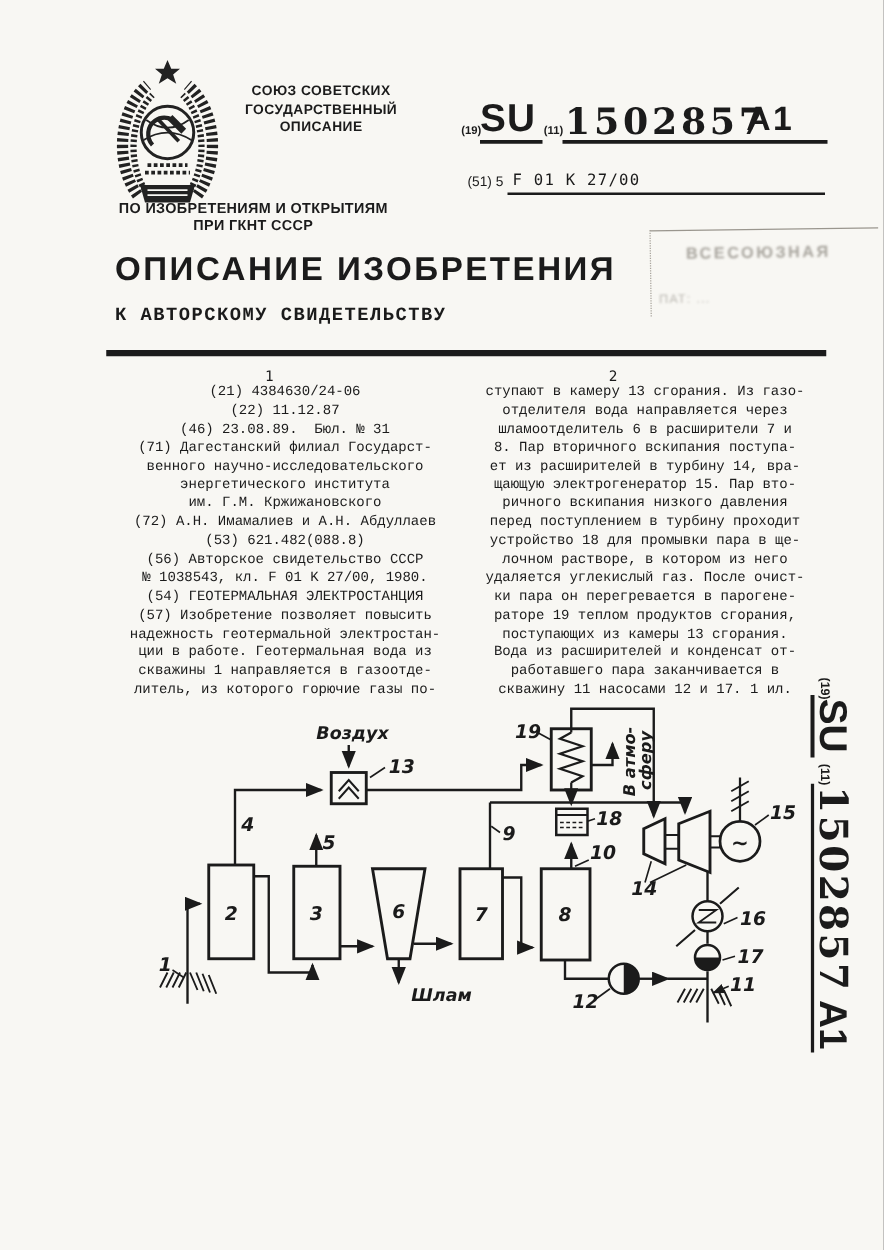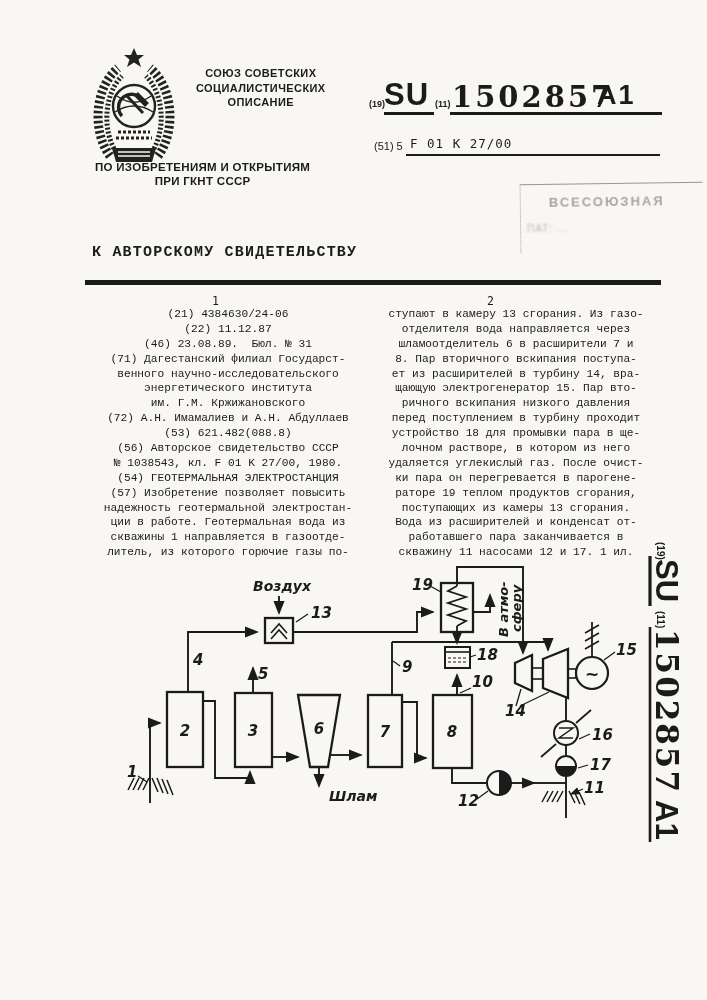--- a/index.html
+++ b/index.html
@@ -13,21 +13,21 @@
   .doc-subtitle{left:92px;top:244px;font-size:15px;font-weight:bold;letter-spacing:1.2px;font-family:Liberation Mono, monospace;}
   .tiny{font-size:9px;font-weight:bold;}
   .su{left:384px;top:77px;font-size:31px;font-weight:bold;letter-spacing:1px;}
   .pubnum{left:452px;top:80px;font-size:29px;font-weight:bold;font-family:"DejaVu Serif",serif;letter-spacing:3px;}
   .kind{left:597px;top:80px;font-size:27px;font-weight:bold;letter-spacing:2px;}
   .ipc-label{left:374px;top:140px;font-size:11px;}
   .ipc-code{left:410px;top:136px;font-size:12.5px;font-family:"DejaVu Sans Mono",monospace;letter-spacing:1px;}
   .stamp{left:520px;top:183px;width:182px;height:68px;border-top:1.5px solid #9a968e;border-left:1px dotted #a8a49c;
          transform:rotate(-.8deg);color:#8e8a82;}
   .stamp .s1{position:absolute;left:28px;top:10px;font-size:13px;font-weight:bold;letter-spacing:2px;filter:blur(.7px);opacity:.75;}
-  .stamp .s2{position:absolute;left:6px;top:38px;font-size:10px;letter-spacing:1px;filter:blur(.8px);opacity:.6;}
+  .stamp .s2{position:absolute;left:6px;top:49px;font-size:10px;letter-spacing:1px;filter:blur(.8px);opacity:.6;}
   .pagenum{font-family:"DejaVu Sans Mono",monospace;font-size:11.5px;}
   .col{font-family:Liberation Mono, monospace;font-size:11.2px;line-height:14.9px;white-space:pre;}
   .col div{height:14.9px;}
   svg text{fill:#1b1b1b;}
   .refnum{font-family:"DejaVu Sans",sans-serif;font-style:italic;font-weight:bold;font-size:15px;}
   .dlabel{font-family:"DejaVu Sans",sans-serif;font-style:italic;font-weight:bold;font-size:14px;}
   .sideBig{font-family:"Liberation Sans",sans-serif;font-weight:bold;font-size:31px;}
   .sideSerif{font-family:"DejaVu Serif",serif;font-weight:bold;font-size:31px;letter-spacing:2px;}
   .sideSmall{font-family:"Liberation Sans",sans-serif;font-weight:bold;font-size:10px;}
 </style>
@@ -58,29 +58,30 @@
 
       <path d="M30,88 L62,88 M28,94 L64,94" stroke-width="3" stroke-dasharray="3,2"></path>
 
       <path fill="#222" stroke="none" d="M24,104 L68,104 L64,118 L28,118 Z"></path>
       <path d="M30,108 L62,108 M30,112 L62,112" stroke="#f8f7f3" stroke-width="1.4"></path>
     </g>
   </svg>
 
   <div class="abs country">
     <div>СОЮЗ СОВЕТСКИХ</div>
-    <div>СОЦИАЛИСТИЧЕСКИХ</div>
+    <div>ГОСУДАРСТВЕННЫЙ</div>
     <div>ОПИСАНИЕ</div>
   </div>
 
   <div class="abs committee">
     <div>ПО ИЗОБРЕТЕНИЯМ И ОТКРЫТИЯМ</div>
     <div>ПРИ ГКНТ СССР</div>
   </div>
 
+  <div class="abs doc-title">ОПИСАНИЕ ИЗОБРЕТЕНИЯ</div>
   <div class="abs doc-subtitle">К АВТОРСКОМУ СВИДЕТЕЛЬСТВУ</div>
 
   <span class="abs tiny" style="left:369px;top:99px;">(19)</span>
   <span class="abs su">SU</span>
   <span class="abs tiny" style="left:435px;top:99px;">(11)</span>
   <span class="abs pubnum">1502857</span>
   <span class="abs kind">A1</span>
   <div class="hline" style="left:384px;top:112px;width:50px;height:3px;"></div>
   <div class="hline" style="left:450px;top:112px;width:212px;height:2.5px;"></div>
 

